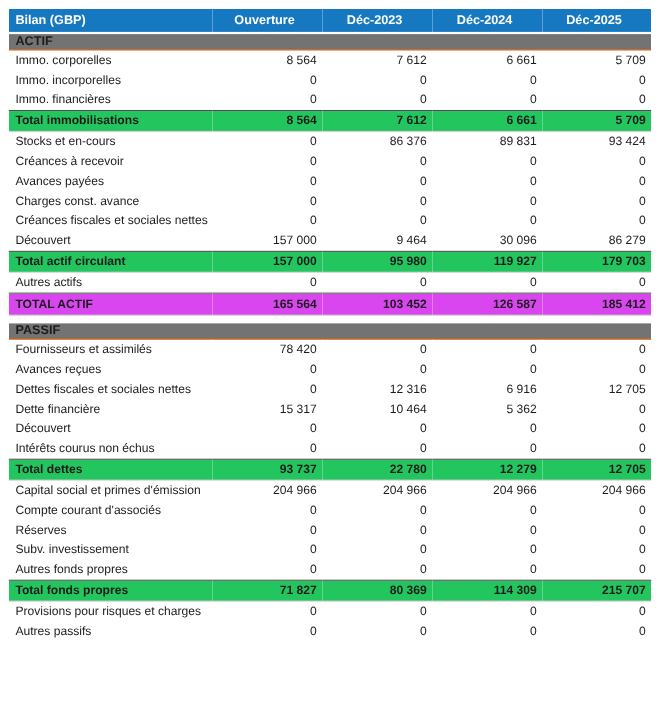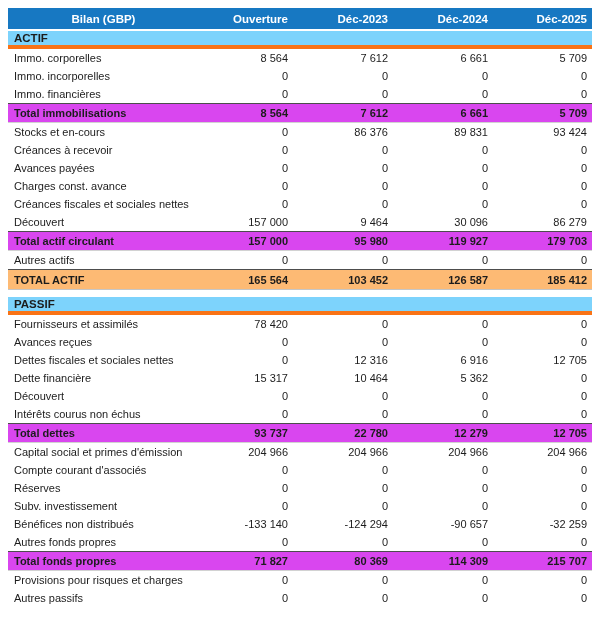--- a/index.html
+++ b/index.html
@@ -31,46 +31,46 @@
   thead th {
     background: #1778c2;
     color: #ffffff;
     font-weight: bold;
     font-size: 11.5px;
     height: 21px;
     border-bottom: 2px solid #ffffff;
     white-space: nowrap;
     overflow: hidden;
   }
-  th.h-label { text-align: center; padding: 0 0 0 6px; }
-  th.h-num   { text-align: right; padding: 0 5px 0 0; }
+  th.h-label { text-align: left; padding: 0 0 0 6px; }
+  th.h-num   { text-align: center; padding: 0 5px 0 0; }
 
   td { white-space: nowrap; overflow: hidden; vertical-align: middle; }
   td.c-label { text-align: left; padding: 0 0 0 6px; }
   td.c-num   { text-align: right; padding: 0 5px 0 0; }
 
   tr.row-data td { height: 18px; font-weight: normal; background: #ffffff; }
 
   tr.row-section td {
     height: 14px;
-    background: #7dd3fc;
+    background: #737373;
     font-weight: bold;
     font-size: 11.5px;
-    border-bottom: 4px solid #f97316;
+    border-bottom: 1px solid #f97316;
   }
   tr.row-subtotal td {
     height: 18px;
-    background: #d946ef;
+    background: #22c55e;
     font-weight: bold;
     border-top: 1px solid #4d4d4d;
     border-bottom: 1px solid #d2d2d2;
   }
   tr.row-grand td {
     height: 19px;
-    background: #fdba74;
+    background: #d946ef;
     font-weight: bold;
     border-top: 1px solid #4d4d4d;
     border-bottom: 1px solid #c6c6c6;
   }
   tr.row-spacer td {
     height: 7px;
     background: #ffffff;
     border: none;
     padding: 0;
   }
@@ -268,27 +268,20 @@
           <td class="c-num">0</td>
         </tr>
         <tr class="row-data">
           <td class="c-label">Subv. investissement</td>
           <td class="c-num">0</td>
           <td class="c-num">0</td>
           <td class="c-num">0</td>
           <td class="c-num">0</td>
         </tr>
         <tr class="row-data">
-          <td class="c-label">Bénéfices non distribués</td>
-          <td class="c-num">-133 140</td>
-          <td class="c-num">-124 294</td>
-          <td class="c-num">-90 657</td>
-          <td class="c-num">-32 259</td>
-        </tr>
-        <tr class="row-data">
           <td class="c-label">Autres fonds propres</td>
           <td class="c-num">0</td>
           <td class="c-num">0</td>
           <td class="c-num">0</td>
           <td class="c-num">0</td>
         </tr>
         <tr class="row-subtotal">
           <td class="c-label">Total fonds propres</td>
           <td class="c-num">71 827</td>
           <td class="c-num">80 369</td>

